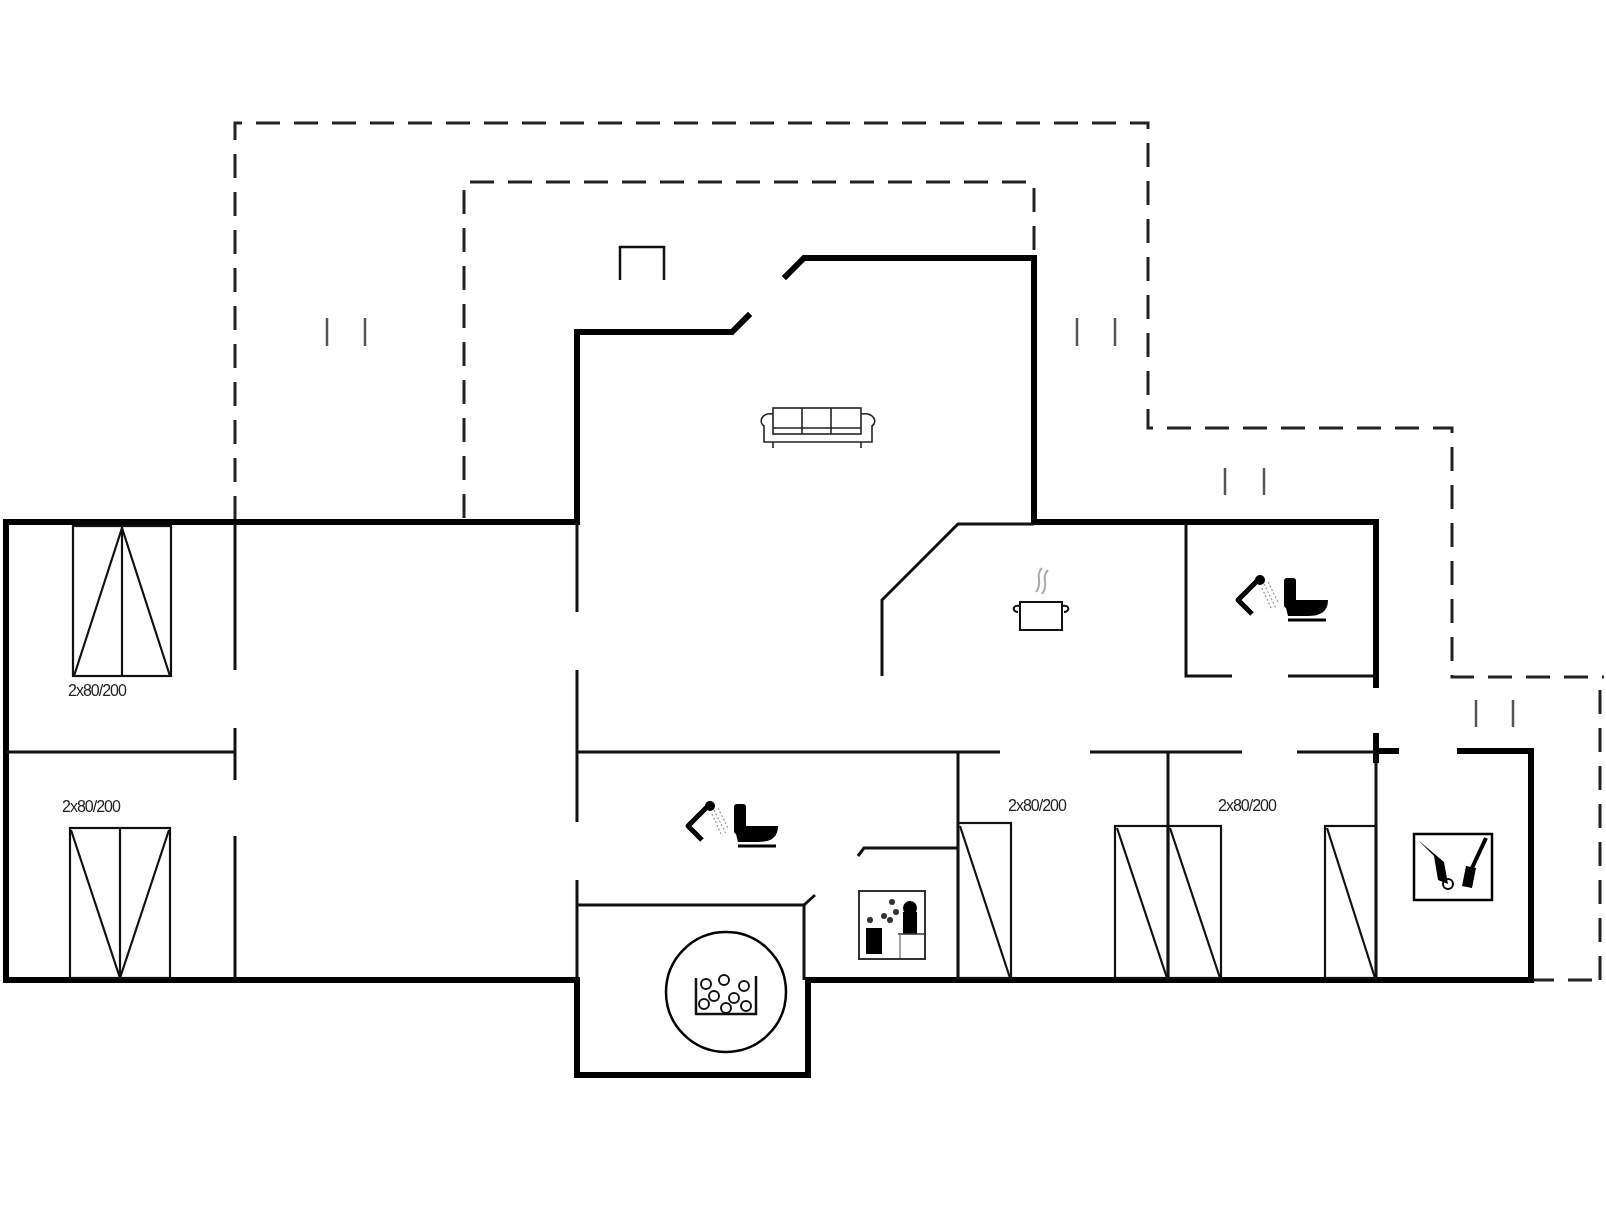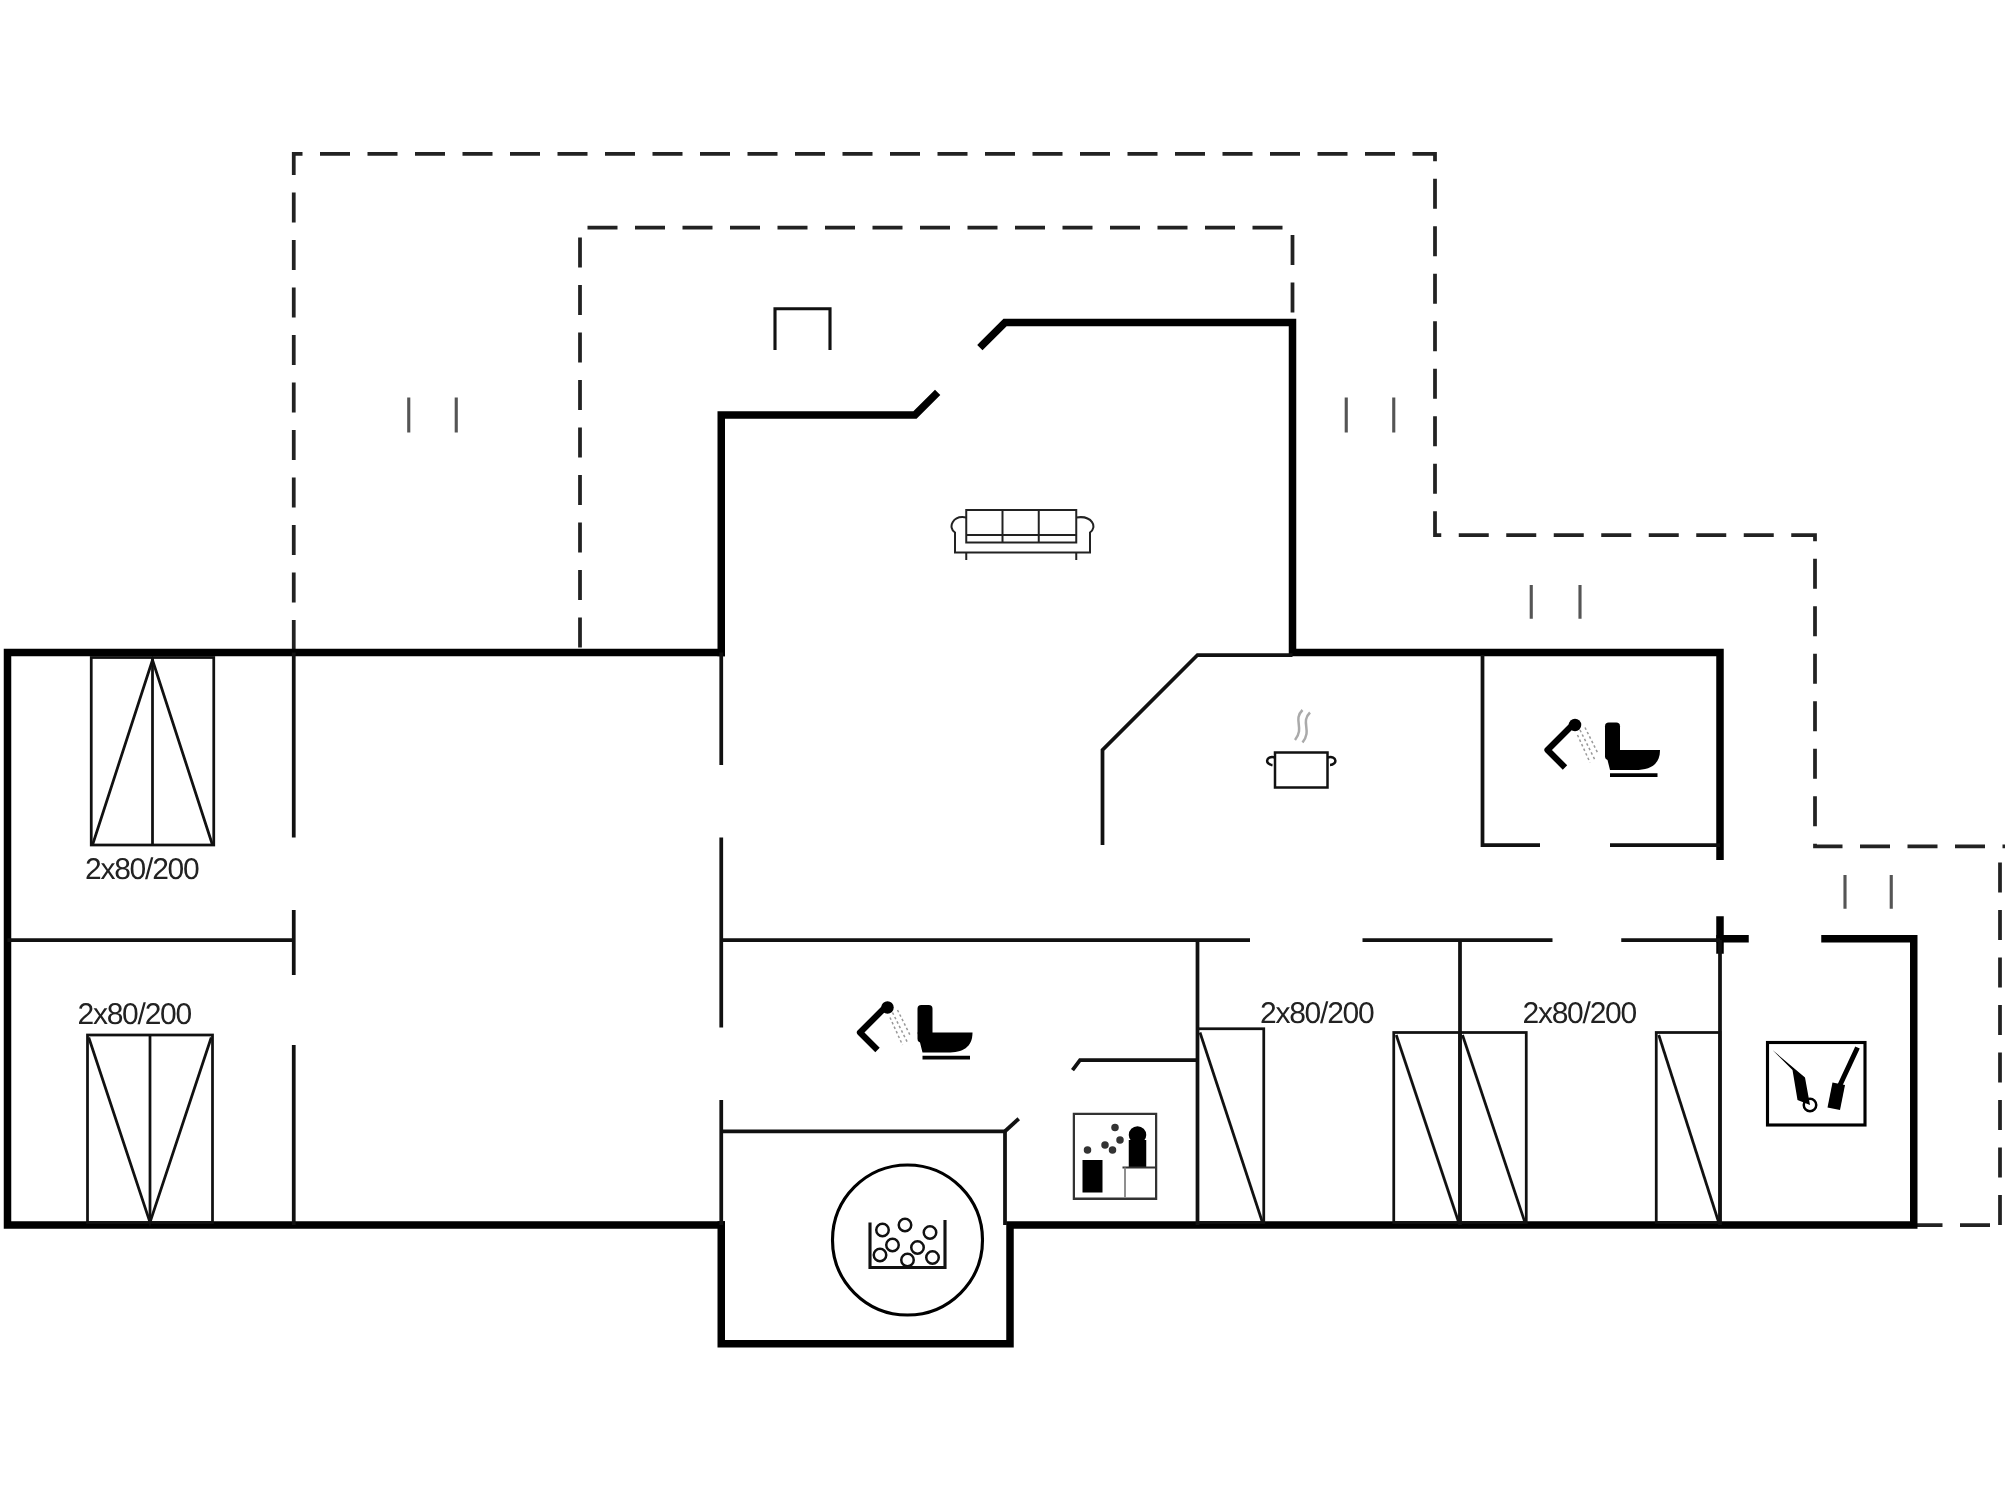--- a/index.html
+++ b/index.html
@@ -3,21 +3,21 @@
 <meta charset="utf-8">
 <style>
   html, body { margin: 0; padding: 0; background: #ffffff; }
   body { width: 1606px; height: 1205px; position: relative; overflow: hidden; font-family: "Liberation Sans", sans-serif; }
   #plan { position: absolute; left: 0; top: 0; width: 1606px; height: 1205px; }
   .wall-thick { stroke: #000; stroke-width: 6; fill: none; stroke-linecap: square; }
   .wall-thin { stroke: #111; stroke-width: 3; fill: none; }
   .dash-outer { stroke: #222; stroke-width: 3; fill: none; stroke-dasharray: 24 14; }
   .mark { stroke: #555; stroke-width: 2.5; }
   .bed { stroke: #111; stroke-width: 2.2; fill: none; }
-  .label { position: absolute; font-size: 24px; color: #222; letter-spacing: -1px; white-space: nowrap; }
+  .label { position: absolute; font-size: 16px; color: #222; letter-spacing: -1px; white-space: nowrap; }
   .icon { position: absolute; }
 </style>
 </head>
 <body>
 
 <svg id="plan" viewBox="0 0 1606 1205" xmlns="http://www.w3.org/2000/svg">
 
   <g>
     <polyline class="dash-outer" points="235,520 235,123 1148,123 1148,428 1452,428 1452,677 1604,677"></polyline>
     <polyline class="dash-outer" points="464,518 464,182 1034,182 1034,255"></polyline>

